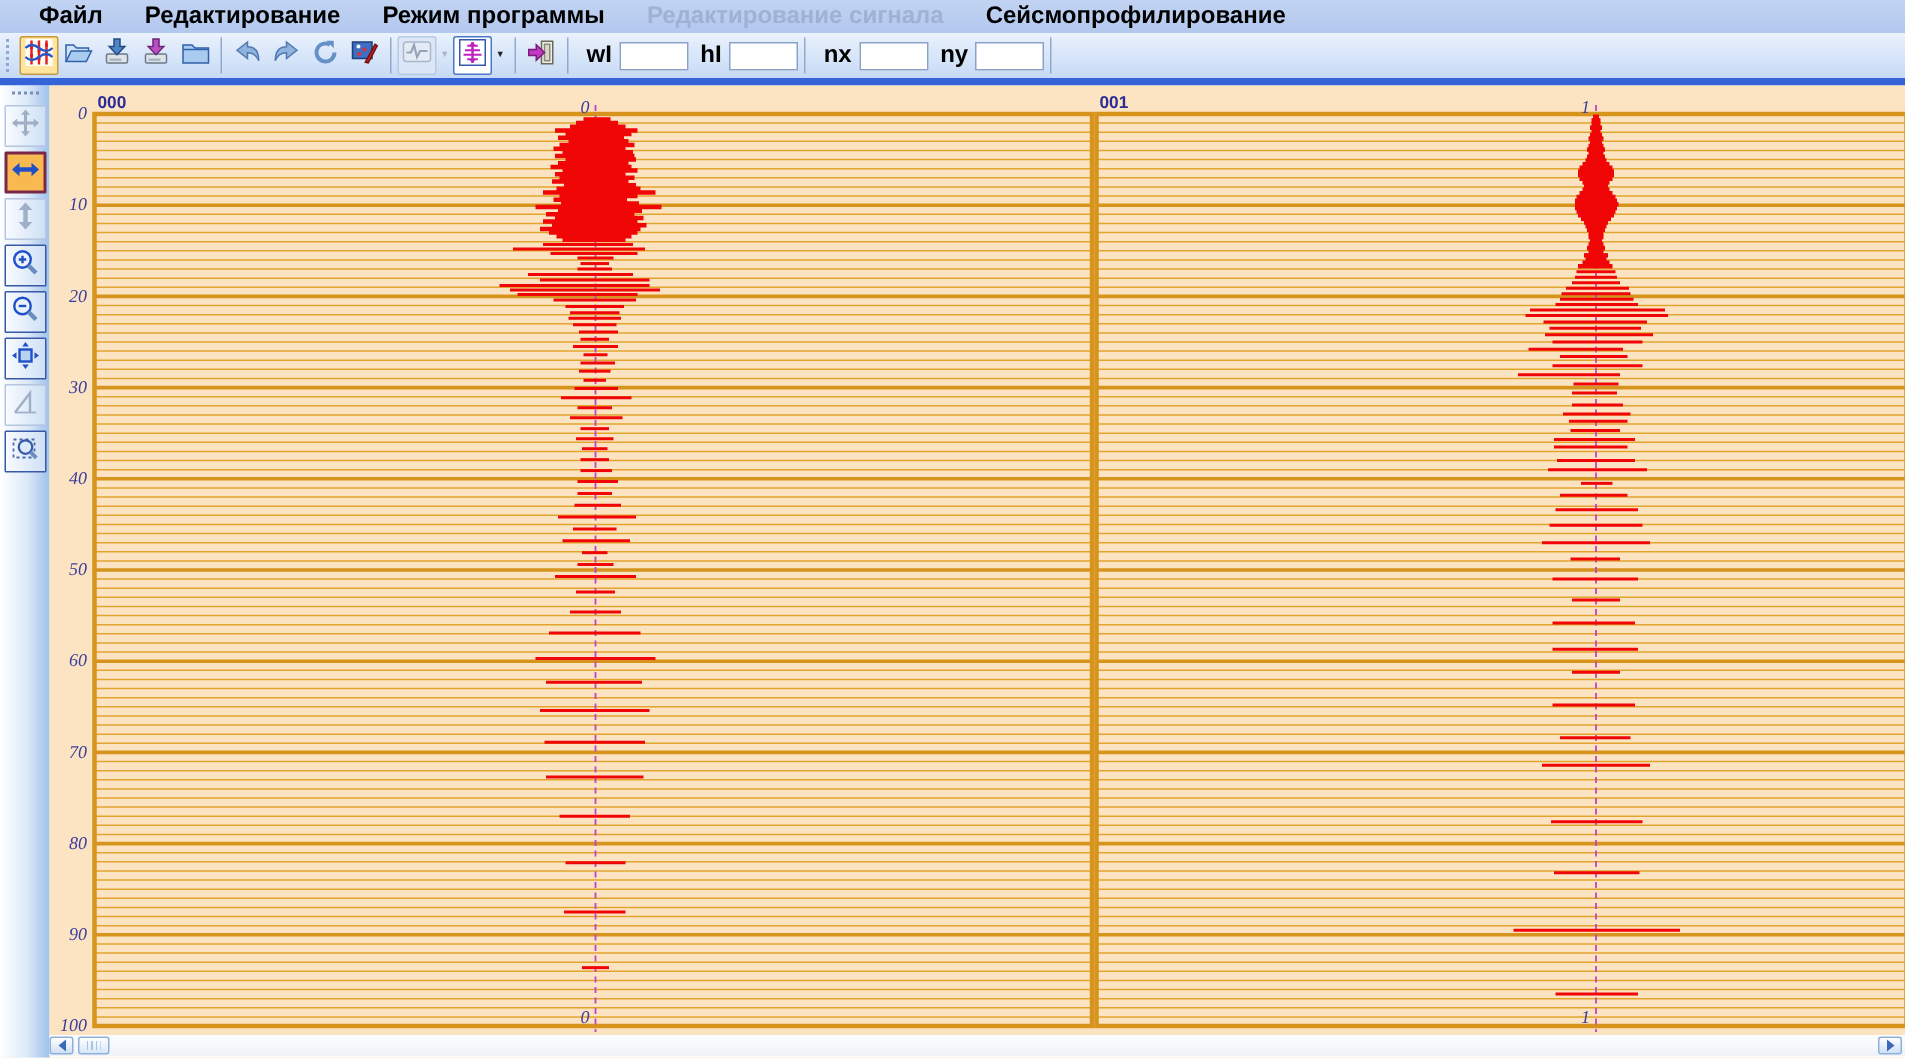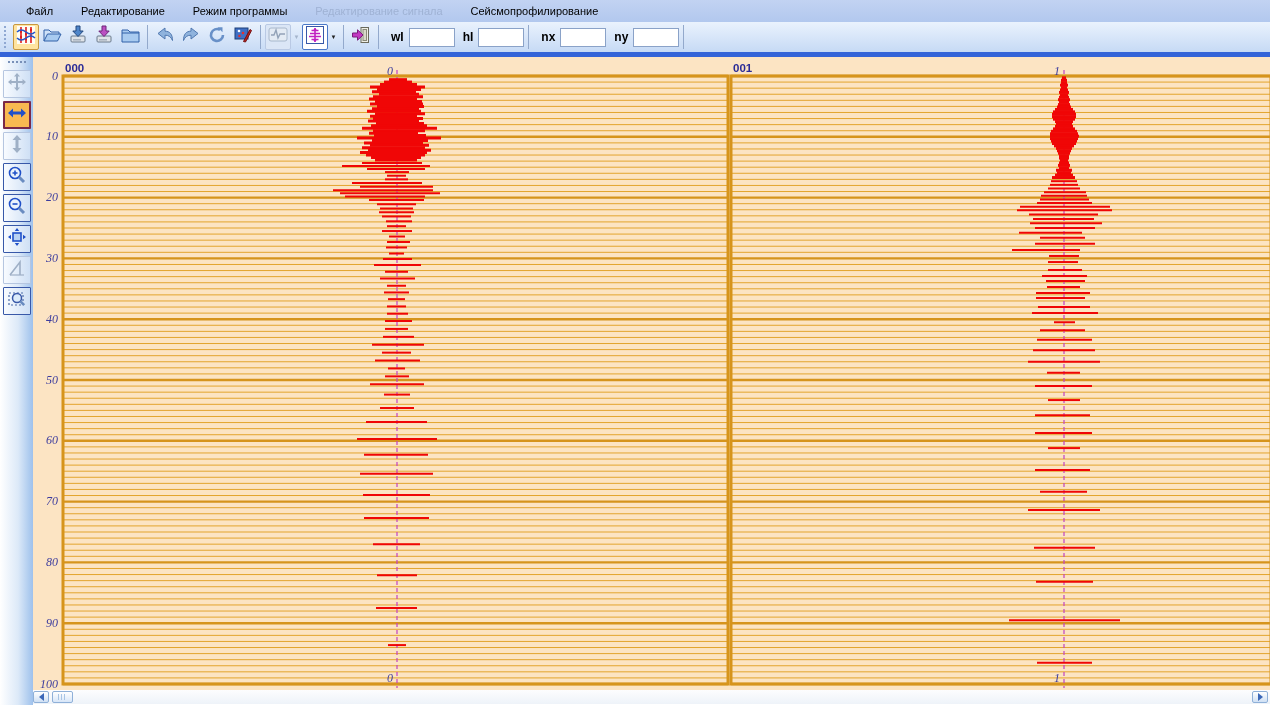--- a/index.html
+++ b/index.html
@@ -8,21 +8,21 @@
     background:#ffffff;font-family:"Liberation Sans",sans-serif;
     -webkit-font-smoothing:antialiased;
   }
   
   #menubar{
     position:absolute;left:0;top:0;width:1270px;height:22px;
     background:linear-gradient(#c2d3f2,#b2c8ee);
     display:flex;align-items:center;padding-left:12px;box-sizing:border-box;
   }
   .menu-item{
-    font-size:11px;font-weight:normal;color:#000;padding:2px 14px;cursor:default;white-space:nowrap;
+    font-size:16px;font-weight:bold;color:#000;padding:2px 14px;cursor:default;white-space:nowrap;
   }
   .menu-item.disabled{color:#9fb2d4;}
   
   #toolbar{
     position:absolute;left:0;top:22px;width:1270px;height:30px;
     background:linear-gradient(#eaf2fd,#c6daf5);
     display:flex;align-items:center;box-sizing:border-box;padding-left:2px;
   }
   #toolbar-strip{
     position:absolute;left:0;top:52px;width:1270px;height:5px;background:#3464d8;
@@ -32,21 +32,21 @@
     width:26px;height:26px;display:flex;align-items:center;justify-content:center;
     border:1px solid transparent;border-radius:2px;box-sizing:border-box;flex:none;
   }
   .tb-btn.pressed{background:#ffe4a0;border-color:#c89840;}
   .tb-btn.active{background:#ffffff;border-color:#4a78c8;}
   .tb-btn.disabled{background:#dbe6f6;border-color:#b9c9e4;}
   .tb-sep{height:24px;width:0;border-left:1px solid #93a9cc;margin:0 4px;flex:none;}
   .tb-drop{width:11px;height:26px;display:flex;align-items:center;justify-content:center;
     font-size:6px;color:#222;flex:none;}
   .tb-drop.disabled{color:#a5b5cc;}
-  .tb-field-label{font-size:12px;font-weight:bold;margin:0 5px 0 8px;color:#000;}
+  .tb-field-label{font-size:16px;font-weight:bold;margin:0 5px 0 8px;color:#000;}
   .tb-input{
     width:40px;height:17px;border:1px solid #8aa2c8;background:#fff;
     font-size:11px;padding:0 2px;box-sizing:content-box;
   }
   
   #sidebar{
     position:absolute;left:0;top:57px;width:33px;height:648px;
     background:linear-gradient(90deg,#ffffff 0%,#dce9f8 55%,#9ec1ec 100%);
     box-sizing:border-box;
   }

